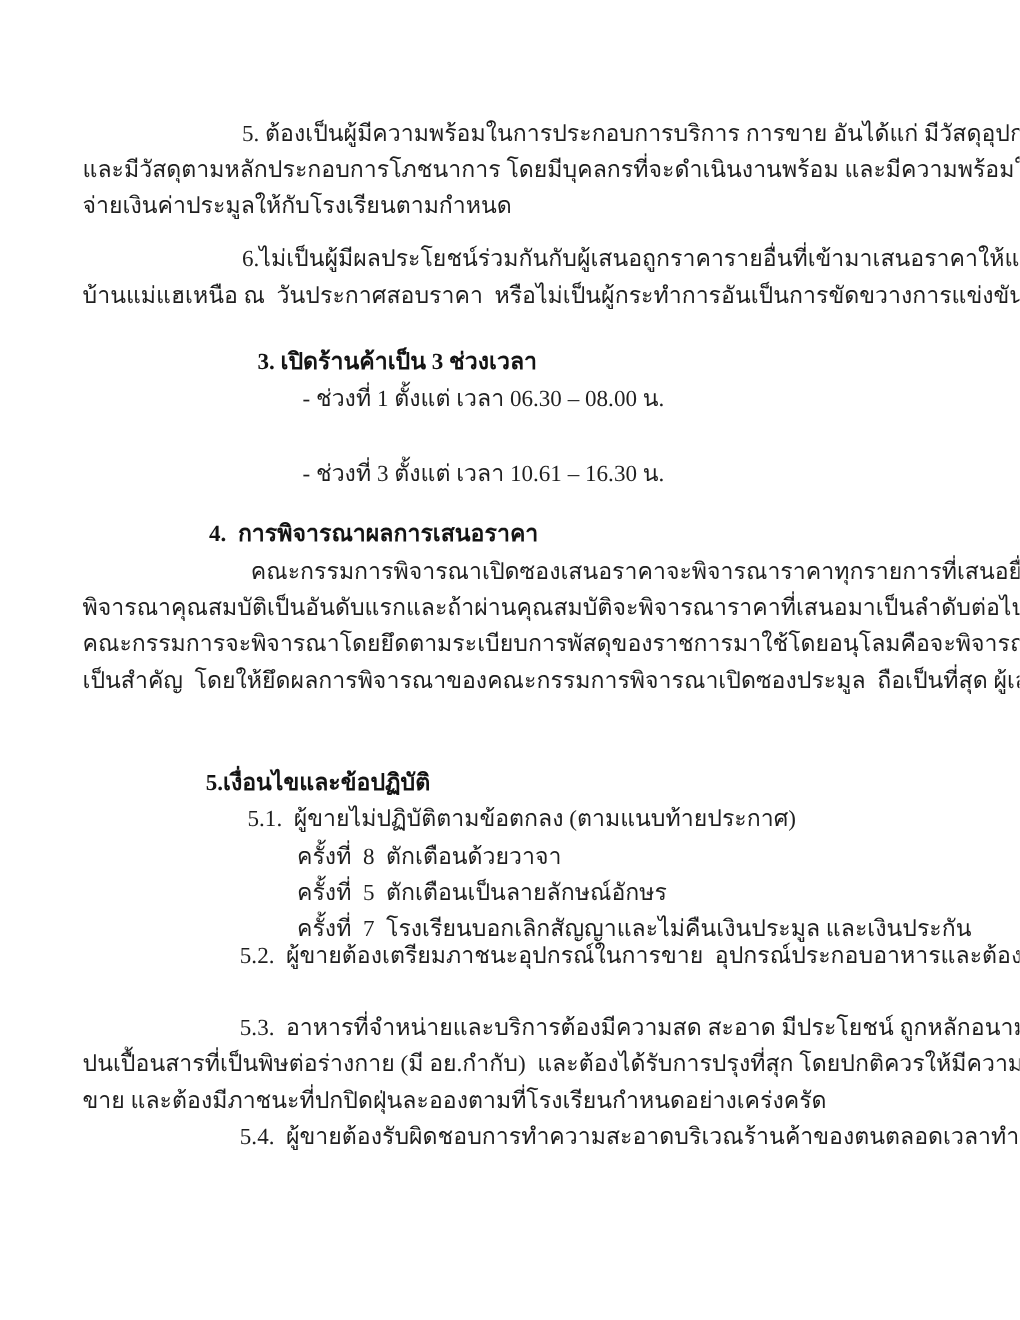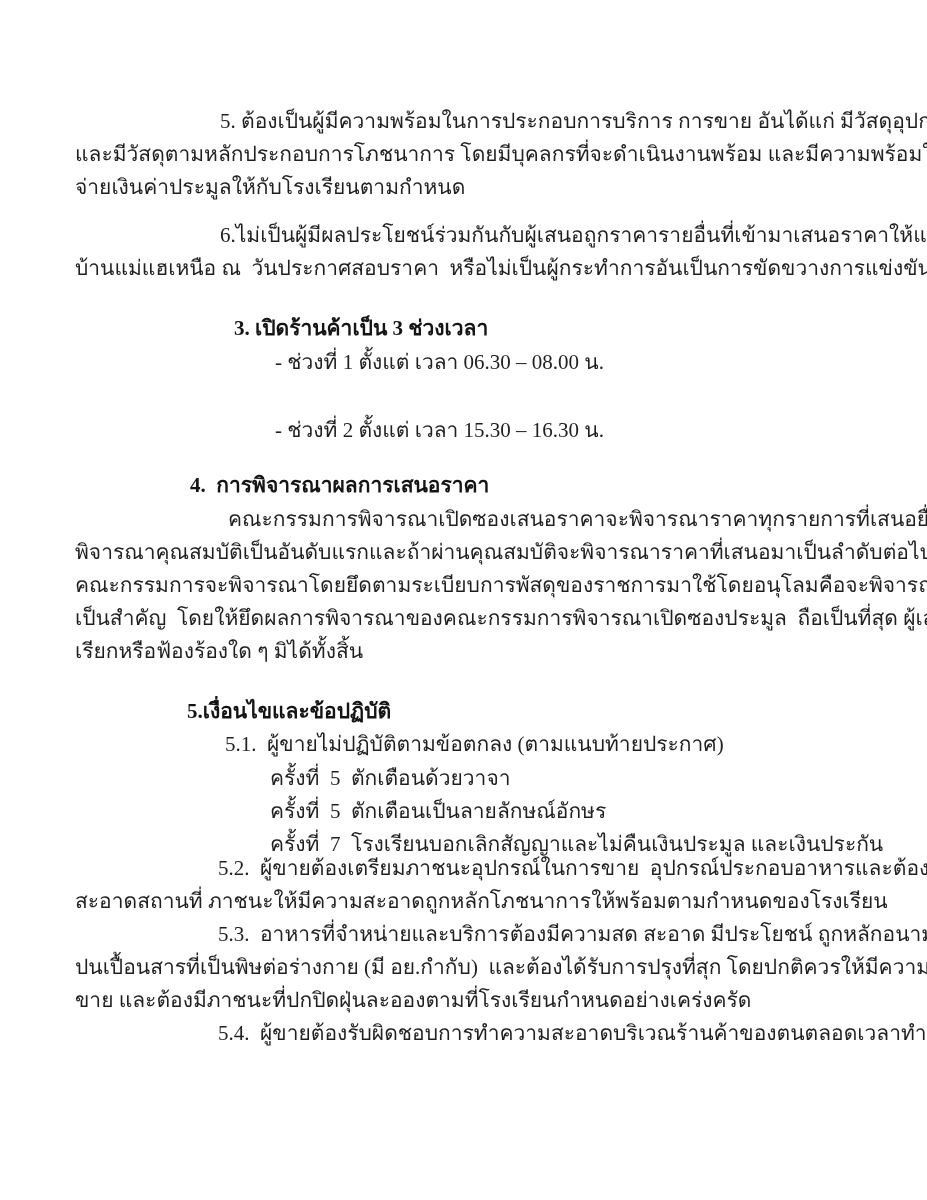--- a/index.html
+++ b/index.html
@@ -33,31 +33,29 @@
 <body>
 
 <div class="page" style="background: rgb(255, 255, 255);">
     <div class="line" style="left: 220px; top: 108px;">5. ต้องเป็นผู้มีความพร้อมในการประกอบการบริการ การขาย อันได้แก่ มีวัสดุอุปกรณ์ที่จำเป็น</div>
     <div class="line" style="left: 75px; top: 141px;">และมีวัสดุตามหลักประกอบการโภชนาการ โดยมีบุคลกรที่จะดำเนินงานพร้อม และมีความพร้อมในเรื่องการ</div>
     <div class="line" style="left: 75px; top: 174px;">จ่ายเงินค่าประมูลให้กับโรงเรียนตามกำหนด</div>
     <div class="line" style="left: 220px; top: 222px;">6.ไม่เป็นผู้มีผลประโยชน์ร่วมกันกับผู้เสนอถูกราคารายอื่นที่เข้ามาเสนอราคาให้แก่โรงเรียน</div>
     <div class="line" style="left: 75px; top: 255px;">บ้านแม่แฮเหนือ ณ  วันประกาศสอบราคา  หรือไม่เป็นผู้กระทำการอันเป็นการขัดขวางการแข่งขันราคาอย่างเป็น</div>
     <div class="line bold" style="left: 186px; top: 315px; margin-left: 48px;">3. เปิดร้านค้าเป็น 3 ช่วงเวลา</div>
     <div class="line" style="left: 275px; top: 349px;">- ช่วงที่ 1 ตั้งแต่ เวลา 06.30 – 08.00 น.</div>
-    <div class="line" style="left: 275px; top: 417px;">- ช่วงที่ 2 ตั้งแต่ เวลา 15.30 – 16.30 น.</div>
+    <div class="line" style="left: 275px; top: 417px;">- ช่วงที่ 3 ตั้งแต่ เวลา 10.61 – 16.30 น.</div>
     <div class="line bold" style="left: 190px; top: 472px;">4.  การพิจารณาผลการเสนอราคา</div>
     <div class="line" style="left: 228px; top: 506px;">คณะกรรมการพิจารณาเปิดซองเสนอราคาจะพิจารณาราคาทุกรายการที่เสนอยื่นซอง โดย</div>
     <div class="line" style="left: 75px; top: 539px;">พิจารณาคุณสมบัติเป็นอันดับแรกและถ้าผ่านคุณสมบัติจะพิจารณาราคาที่เสนอมาเป็นลำดับต่อไป  โดย</div>
     <div class="line" style="left: 75px; top: 572px;">คณะกรรมการจะพิจารณาโดยยึดตามระเบียบการพัสดุของราชการมาใช้โดยอนุโลมคือจะพิจารณาให้ราคาสูงที่สุด</div>
     <div class="line" style="left: 75px; top: 605px;">เป็นสำคัญ  โดยให้ยึดผลการพิจารณาของคณะกรรมการพิจารณาเปิดซองประมูล  ถือเป็นที่สุด ผู้เสนอราคาจะ</div>
-    <div class="line" style="left: 75px; top: 638px;">เรียกหรือฟ้องร้องใด ๆ มิได้ทั้งสิ้น</div>
     <div class="line bold" style="left: 187px; top: 698px; text-align: center;">5.เงื่อนไขและข้อปฏิบัติ</div>
     <div class="line" style="left: 225px; top: 731px;">5.1.  ผู้ขายไม่ปฏิบัติตามข้อตกลง (ตามแนบท้ายประกาศ)</div>
-    <div class="line" style="left: 270px; top: 765px;">ครั้งที่  5  ตักเตือนด้วยวาจา</div>
+    <div class="line" style="left: 270px; top: 765px;">ครั้งที่  8  ตักเตือนด้วยวาจา</div>
     <div class="line" style="left: 270px; top: 798px;">ครั้งที่  5  ตักเตือนเป็นลายลักษณ์อักษร</div>
     <div class="line" style="left: 270px; top: 831px;">ครั้งที่  7  โรงเรียนบอกเลิกสัญญาและไม่คืนเงินประมูล และเงินประกัน</div>
     <div class="line" style="left: 218px; top: 855px;">5.2.  ผู้ขายต้องเตรียมภาชนะอุปกรณ์ในการขาย  อุปกรณ์ประกอบอาหารและต้องทำความ</div>
-    <div class="line" style="left: 75px; top: 888px;">สะอาดสถานที่ ภาชนะให้มีความสะอาดถูกหลักโภชนาการให้พร้อมตามกำหนดของโรงเรียน</div>
     <div class="line" style="left: 218px; top: 921px;">5.3.  อาหารที่จำหน่ายและบริการต้องมีความสด สะอาด มีประโยชน์ ถูกหลักอนามัย ไม่</div>
     <div class="line" style="left: 75px; top: 954px;">ปนเปื้อนสารที่เป็นพิษต่อร่างกาย (มี อย.กำกับ)  และต้องได้รับการปรุงที่สุก โดยปกติควรให้มีความร้อนในขณะ</div>
     <div class="line" style="left: 75px; top: 987px;">ขาย และต้องมีภาชนะที่ปกปิดฝุ่นละอองตามที่โรงเรียนกำหนดอย่างเคร่งครัด</div>
     <div class="line" style="left: 218px; top: 1020px;">5.4.  ผู้ขายต้องรับผิดชอบการทำความสะอาดบริเวณร้านค้าของตนตลอดเวลาทำการ</div>
   </div>
 
 </body></html>

